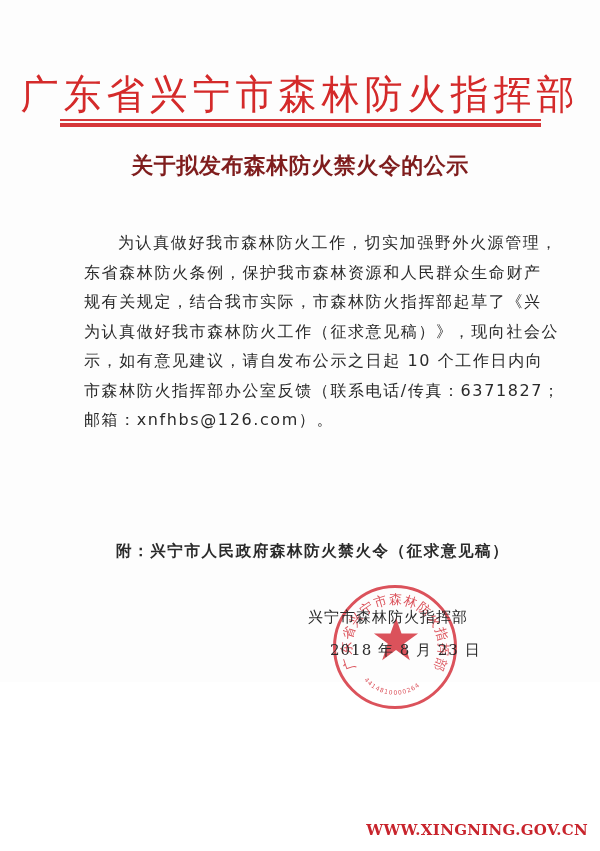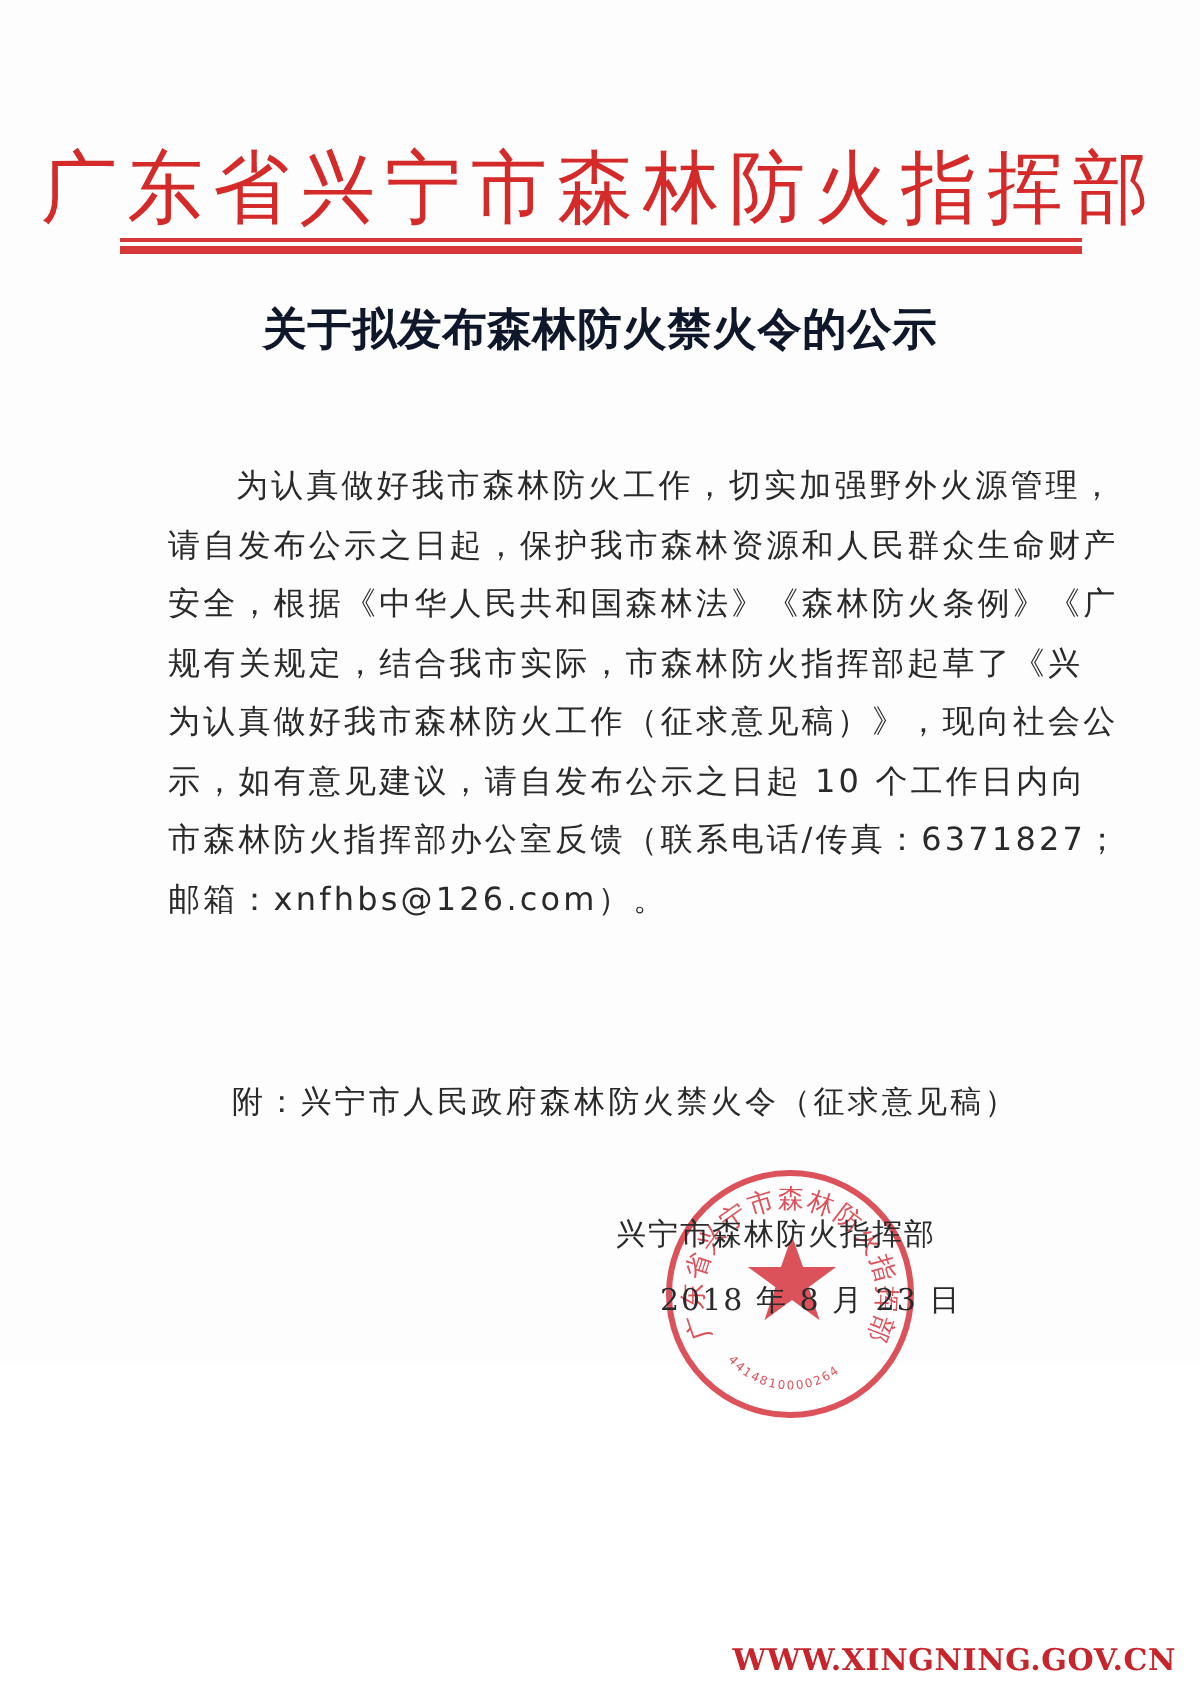--- a/index.html
+++ b/index.html
@@ -53,21 +53,21 @@
     }
     .doc-title {
       position: absolute;
       left: 0;
       top: 151px;
       width: 600px;
       text-align: center;
       font-family: "DejaVu Serif", "Liberation Serif", serif;
       font-size: 22px;
       font-weight: bold;
-      color: #0f172a;
+      color: #7f1d1d;
       letter-spacing: 0.5px;
       line-height: 28px;
     }
     .body-text {
       position: absolute;
       left: 84px;
       top: 228px;
       width: 440px;
       font-family: "DejaVu Sans", "Liberation Sans", sans-serif;
       font-size: 16px;
@@ -85,20 +85,21 @@
     .attachment {
       position: absolute;
       left: 116px;
       top: 540px;
       font-family: "DejaVu Sans", "Liberation Sans", sans-serif;
       font-size: 15.5px;
       line-height: 22px;
       color: #2a2a2a;
       letter-spacing: 1.6px;
       white-space: nowrap;
+      font-weight: bold;
     }
     .seal {
       position: absolute;
       left: 333px;
       top: 585px;
       width: 124px;
       height: 124px;
       border: 3px solid #d8404a;
       border-radius: 50%;
       box-sizing: border-box;
@@ -157,22 +158,21 @@
 <div class="page">
 
   <div class="header-title">广东省兴宁市森林防火指挥部</div>
   <div class="rule-thin"></div>
   <div class="rule-thick"></div>
 
   <div class="doc-title">关于拟发布森林防火禁火令的公示</div>
 
   <div class="body-text">
     <span class="body-line indent">为认真做好我市森林防火工作，切实加强野外火源管理，</span>
-    <span class="body-line">请自发布公示之日起，保护我市森林资源和人民群众生命财产</span>
-    <span class="body-line">安全，根据《中华人民共和国森林法》《森林防火条例》《广</span>
+    <span class="body-line">东省森林防火条例，保护我市森林资源和人民群众生命财产</span>
     <span class="body-line">规有关规定，结合我市实际，市森林防火指挥部起草了《兴</span>
     <span class="body-line">为认真做好我市森林防火工作（征求意见稿）》，现向社会公</span>
     <span class="body-line">示，如有意见建议，请自发布公示之日起 10 个工作日内向</span>
     <span class="body-line">市森林防火指挥部办公室反馈（联系电话/传真：6371827；</span>
     <span class="body-line">邮箱：xnfhbs@126.com）。</span>
   </div>
 
   <div class="attachment">附：兴宁市人民政府森林防火禁火令（征求意见稿）</div>
 
   <div class="seal">

